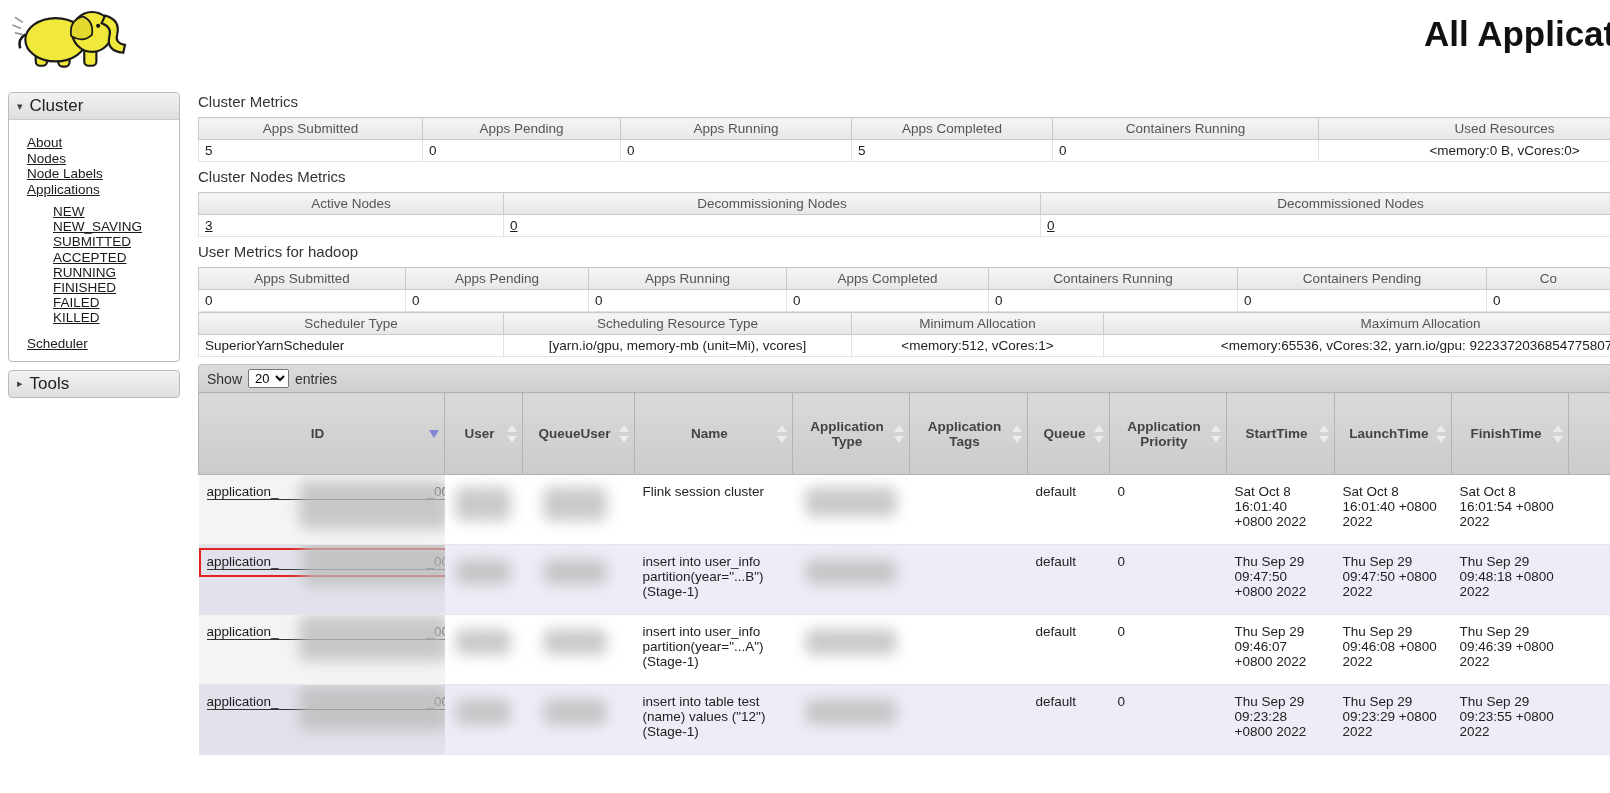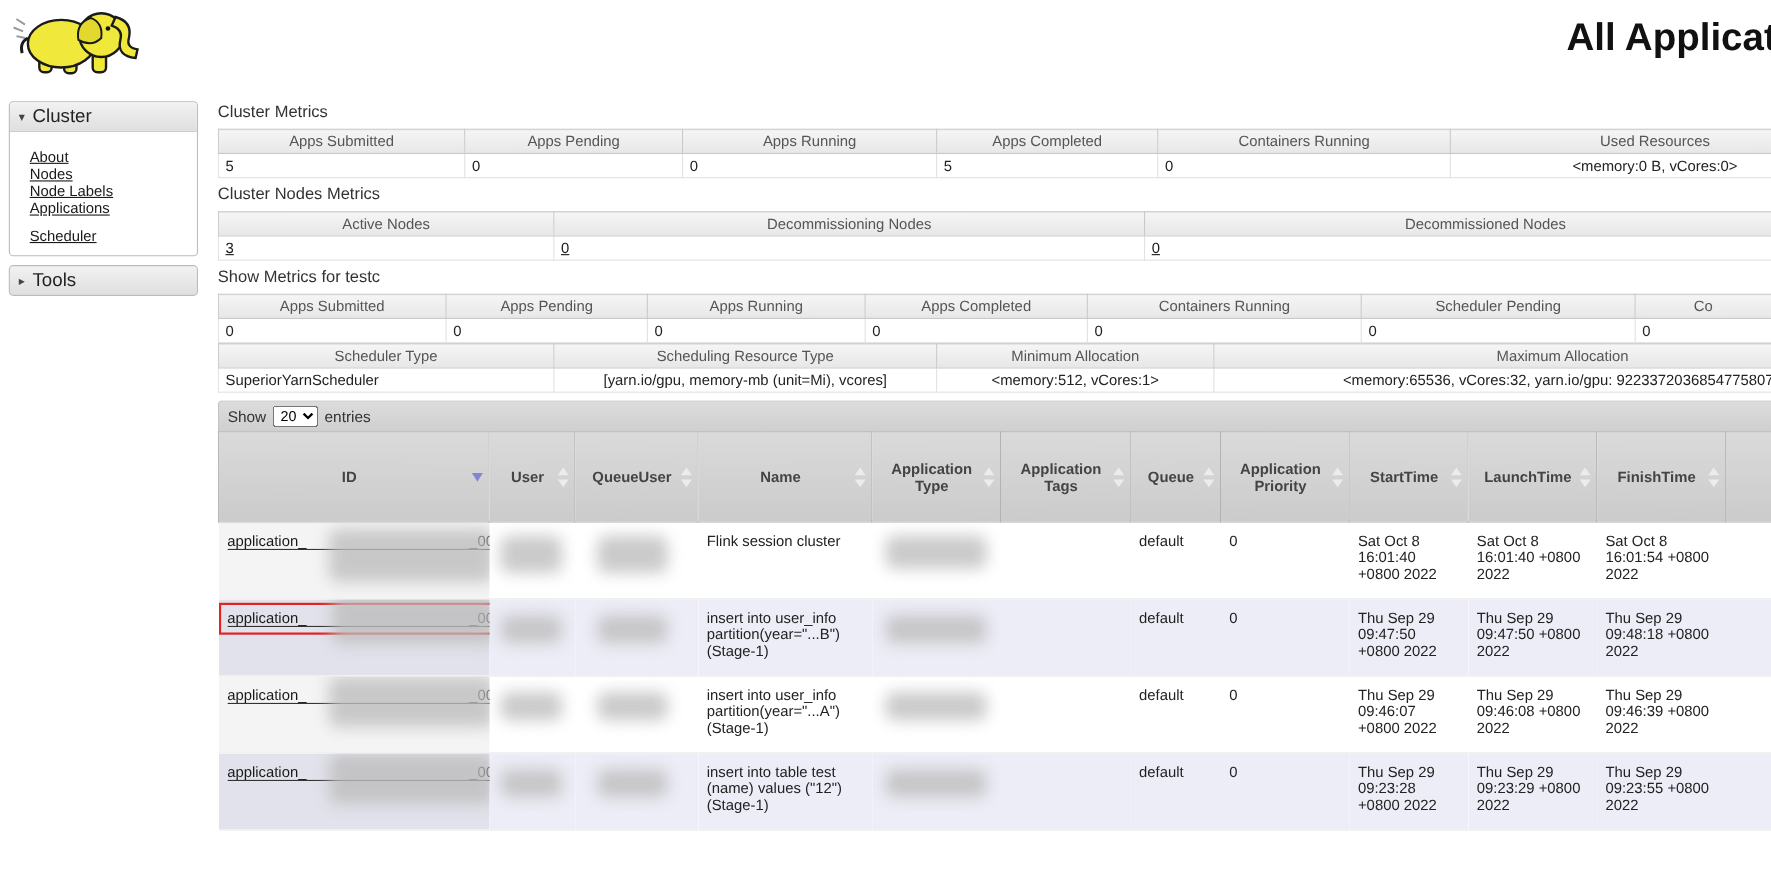--- a/index.html
+++ b/index.html
@@ -97,20 +97,30 @@
     <div class="nav-head">
       <span class="tri">▾</span>
       <span>Cluster</span>
     </div>
     <div class="nav-links">
       <a href="#">About</a>
       <a href="#">Nodes</a>
       <a href="#">Node Labels</a>
       <a href="#">Applications</a>
     </div>
+    <div class="nav-sub">
+      <a href="#">NEW</a>
+      <a href="#">NEW_SAVING</a>
+      <a href="#">SUBMITTED</a>
+      <a href="#">ACCEPTED</a>
+      <a href="#">RUNNING</a>
+      <a href="#">FINISHED</a>
+      <a href="#">FAILED</a>
+      <a href="#">KILLED</a>
+    </div>
     <div class="nav-sched">
       <a href="#">Scheduler</a>
     </div>
   </div>
   <div class="tools-bar">
     <span class="tri">▸</span>
     <span>Tools</span>
   </div>
 </div>
 
@@ -160,39 +170,39 @@
       <th>Decommissioned Nodes</th>
     </tr>
     <tr>
       <td><a href="#">3</a></td>
       <td><a href="#">0</a></td>
       <td><a href="#">0</a></td>
     </tr>
   </tbody>
     </table>
 
-  <h2 class="sec-title">Show Metrics for testc</h2>
+  <h2 class="sec-title">User Metrics for hadoop</h2>
   <table class="metrics" style="width:1412px">
     <colgroup>
         <col style="width:207px">
         <col style="width:183px">
         <col style="width:198px">
         <col style="width:202px">
         <col style="width:249px">
         <col style="width:249px">
         <col style="width:124px">
       </colgroup>
     <tbody>
         <tr>
       <th>Apps Submitted</th>
       <th>Apps Pending</th>
       <th>Apps Running</th>
       <th>Apps Completed</th>
       <th>Containers Running</th>
-      <th>Scheduler Pending</th>
+      <th>Containers Pending</th>
       <th>Co</th>
     </tr>
     <tr>
       <td>0</td>
       <td>0</td>
       <td>0</td>
       <td>0</td>
       <td>0</td>
       <td>0</td>
       <td>0</td>

